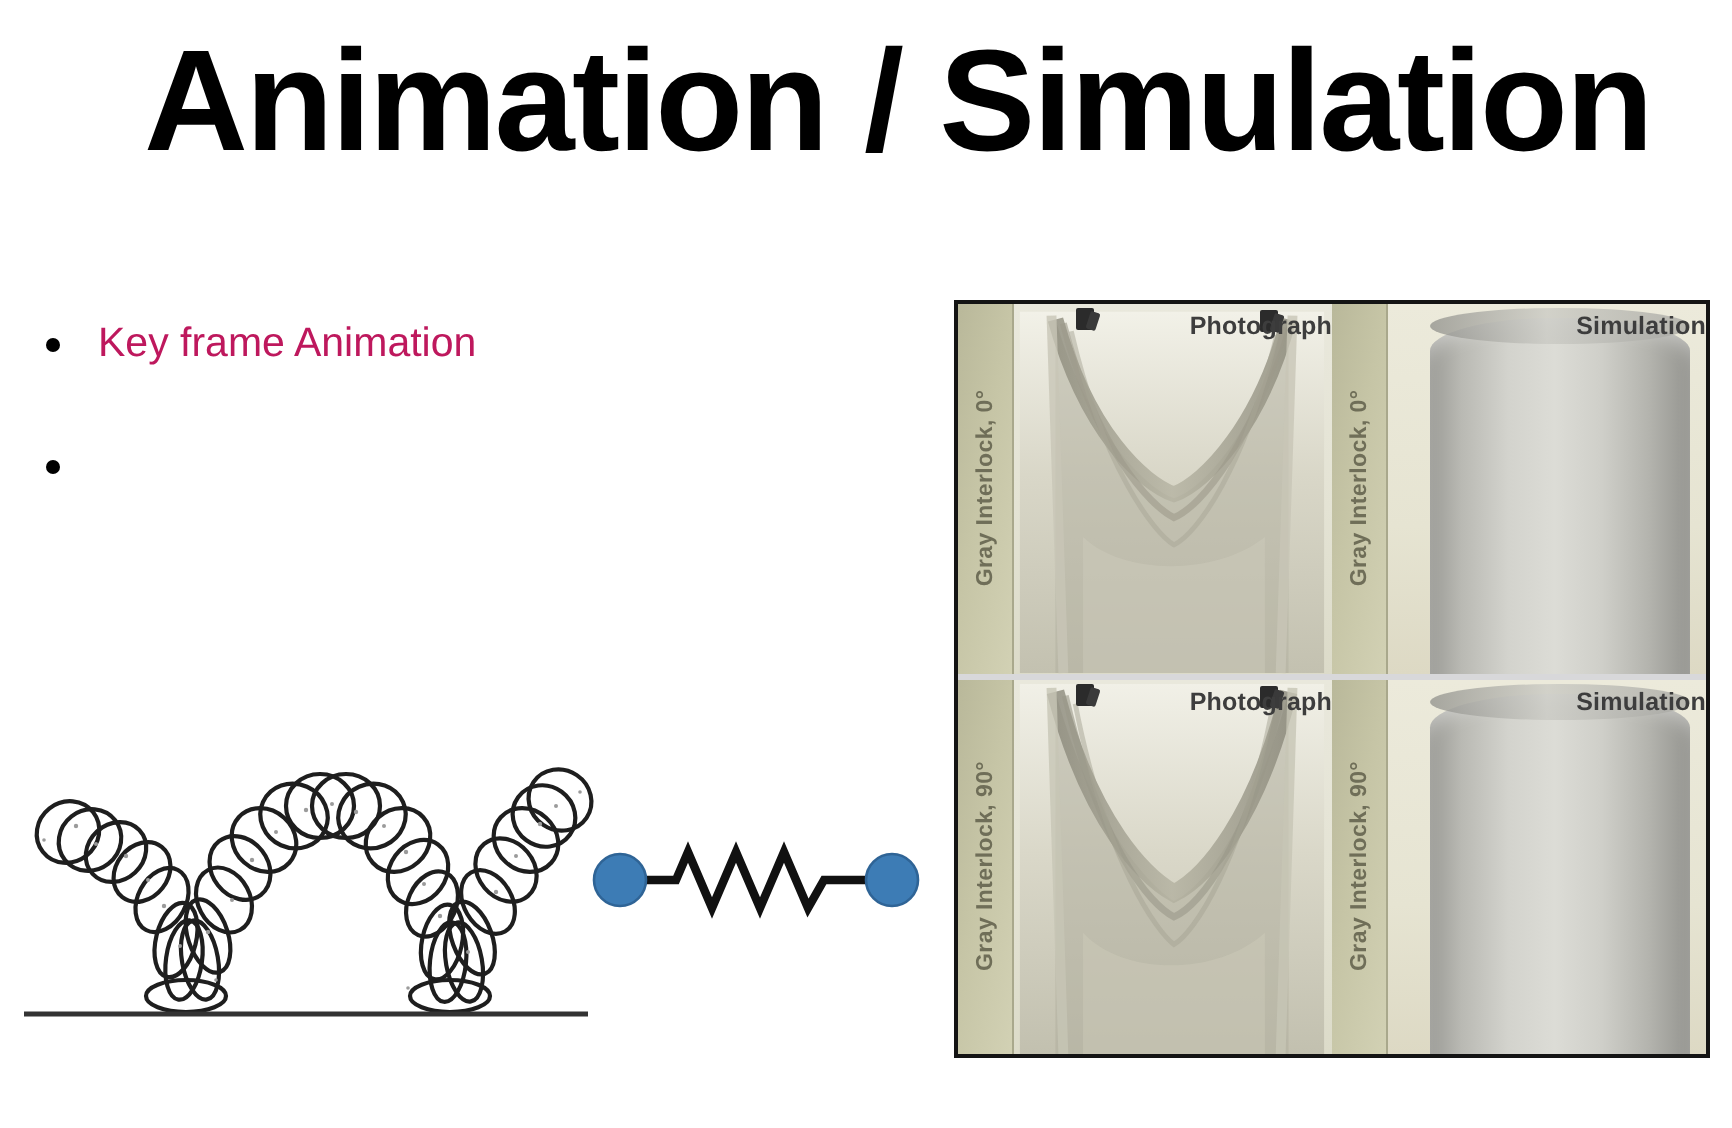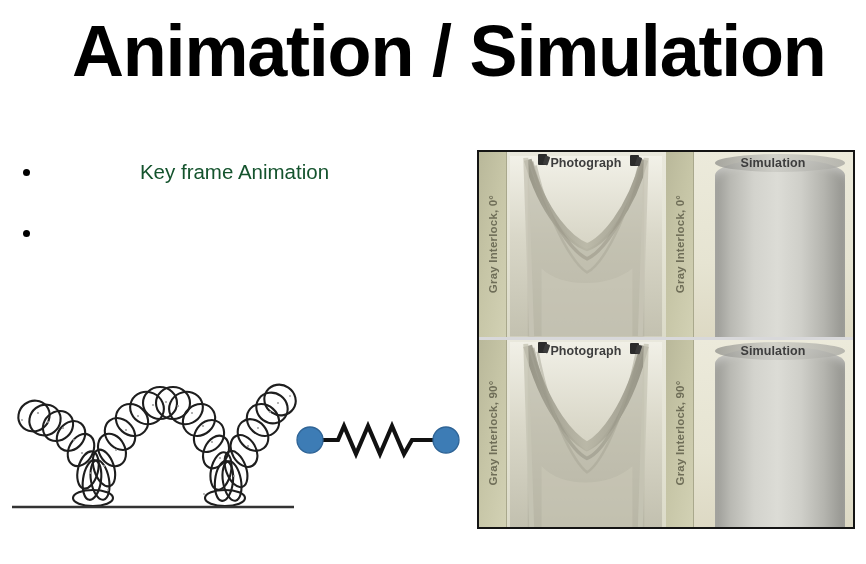--- a/index.html
+++ b/index.html
@@ -39,23 +39,22 @@
     list-style: none;
     margin: 0;
     padding: 0;
   }
   .bullet-item {
     position: relative;
     padding-left: 29px;
     font-size: 20.5px;
     line-height: 1.2;
     margin-bottom: 36px;
-    color: #14532d;
+    color: #be185d;
     white-space: nowrap;
-    text-align: center;
   }
   .bullet-dot {
     position: absolute;
     left: 3px;
     top: 9px;
     width: 7px;
     height: 7px;
     border-radius: 50%;
     background: #000;
   }
@@ -137,21 +136,21 @@
     right: 0;
     bottom: 0;
     overflow: hidden;
   }
 
   .cell-caption {
     position: absolute;
     top: 4px;
     left: 0;
     width: 100%;
-    text-align: center;
+    text-align: right;
     font-size: 12.5px;
     font-weight: bold;
     color: #3d3d3d;
     z-index: 6;
     letter-spacing: 0.1px;
   }
 
   
   .photo-bg {
     position: absolute;

